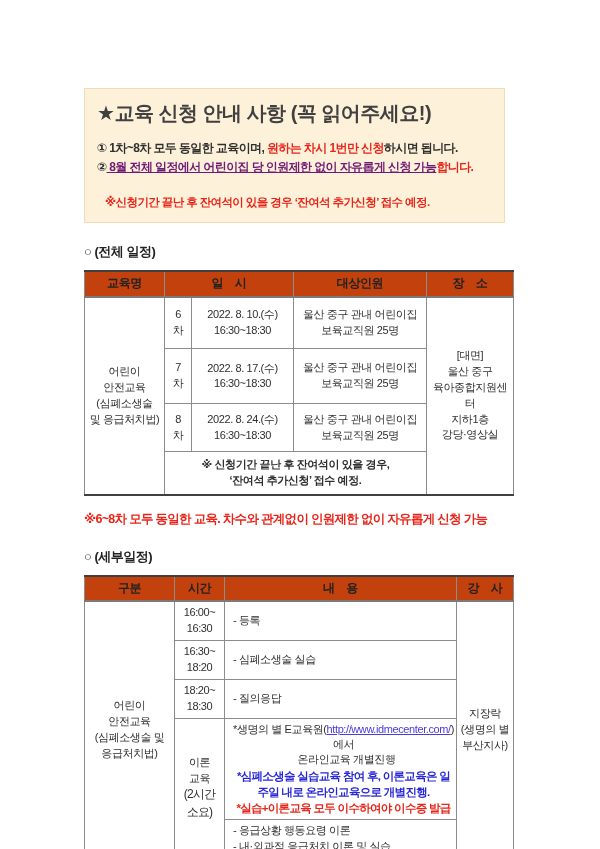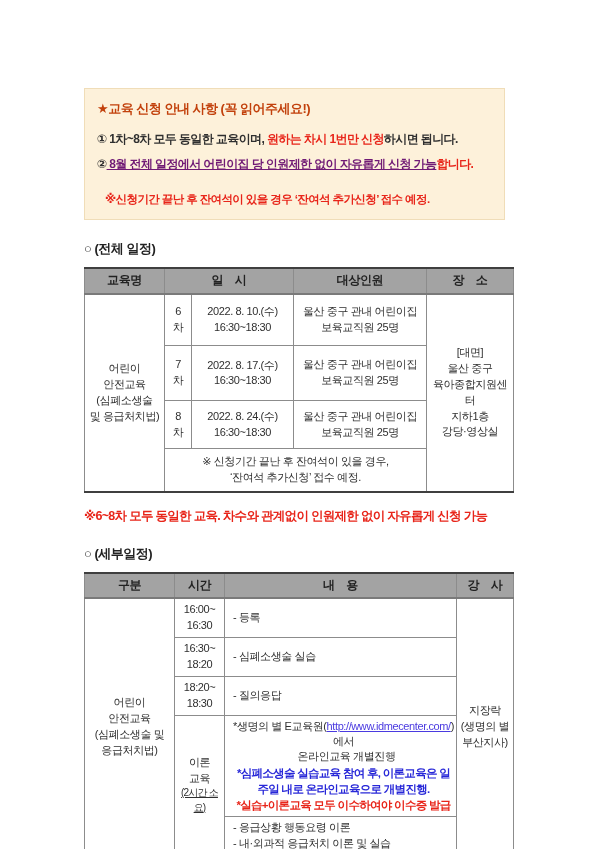--- a/index.html
+++ b/index.html
@@ -14,24 +14,24 @@
   .page { position: absolute; left: 84px; top: 88px; width: 433px; }
 
   
   .notice-box {
     width: 421px;
     background: #fdf1da;
     border: 1px solid #f0ddb8;
     padding: 11px 10px 12px 12px;
   }
   .notice-title {
-    color: #c2410c; font-weight: bold; font-size: 13px;
+    color: #404040; font-weight: bold; font-size: 20px;
     letter-spacing: -0.5px; margin-bottom: 12px;
   }
-  .notice-line { font-size: 12px; font-weight: bold; letter-spacing: -0.6px; margin-top: 6px; line-height: 1.55; }
+  .notice-line { font-size: 12px; font-weight: bold; letter-spacing: -0.6px; line-height: 1.55; }
   .red-txt { color: #e8251a; }
   .red-underline { color: #701a75; text-decoration: underline; }
   .notice-sub { font-size: 11.5px; font-weight: bold; color: #e8251a; letter-spacing: -0.6px; margin-top: 19px; padding-left: 8px; }
 
   
   .section-title {
     font-size: 13px; font-weight: bold; color: #222;
     letter-spacing: -0.5px; margin: 20px 0 9px 0;
   }
 
@@ -43,46 +43,46 @@
     border-bottom: 2px solid #3f3f3f;
     font-size: 11px; letter-spacing: -0.4px;
   }
   th, td {
     border: 1px solid #8c8c8c;
     text-align: center; vertical-align: middle;
     padding: 3px 2px;
     line-height: 1.45;
   }
   th {
-    background: #a3a3a3; font-size: 12px; font-weight: bold;
+    background: #c2410c; font-size: 12px; font-weight: bold;
     border-bottom: 2px solid #7a7a7a;
     height: 24px; color: #222;
   }
   .preline { white-space: pre-line; }
   .content-cell { text-align: left; padding-left: 8px; margin-top: 36px; }
-  .small-note { font-size: 10px; letter-spacing: -0.8px; display: block; text-decoration: underline; }
+  .small-note { font-size: 12px; letter-spacing: -0.8px; display: block; }
 
   
   .line { line-height: 1.4; text-align: center; }
   .indent { padding-left: 6px; }
   .blue-bold { color: #2828d8; font-weight: bold; font-size: 11.5px; letter-spacing: -0.7px; }
   .red-bold  { color: #e8251a; font-weight: bold; font-size: 11.5px; letter-spacing: -0.7px; }
   a.doc-link { color: #4a3ae0; text-decoration: underline; cursor: pointer; }
 
   
   .big-red-note {
     color: #e8251a; font-weight: bold; font-size: 12.5px;
     letter-spacing: -0.7px; margin-top: 15px;
   }
 
   
   .t1-r1 td { height: 52px; }
   .t1-r2 td { height: 55px; }
   .t1-r3 td { height: 48px; }
-  .t1-note td { height: 43px; font-weight: normal; }
+  .t1-note td { height: 43px; font-weight: bold; }
 
   
   .t2-r1 td { height: 36px; }
   .t2-r2 td { height: 38px; }
   .t2-r3 td { height: 36px; }
   .t2-theory td { height: 74px; }
   .t2-last td { height: 36px; }
 </style>
 </head>
 <body>

